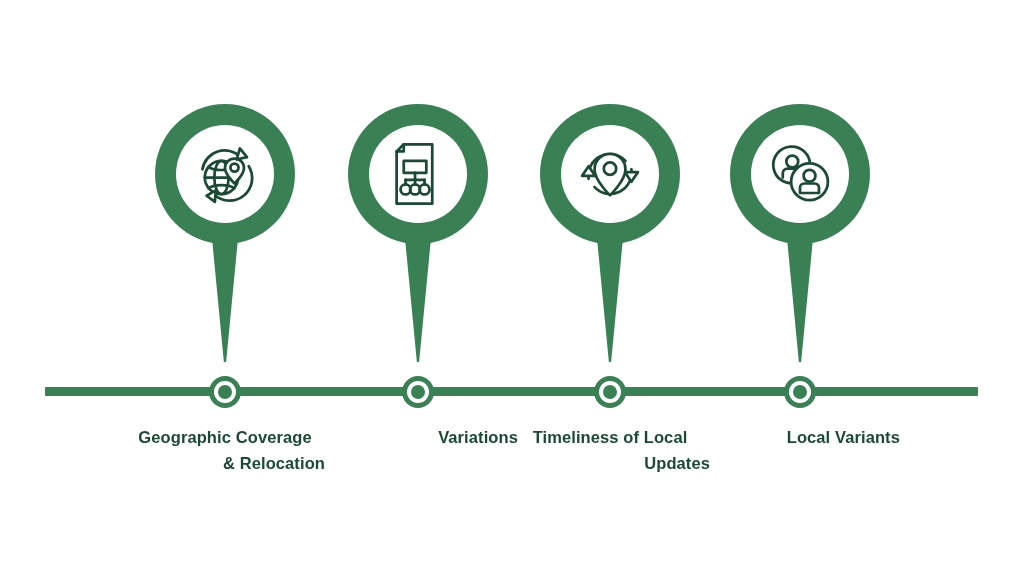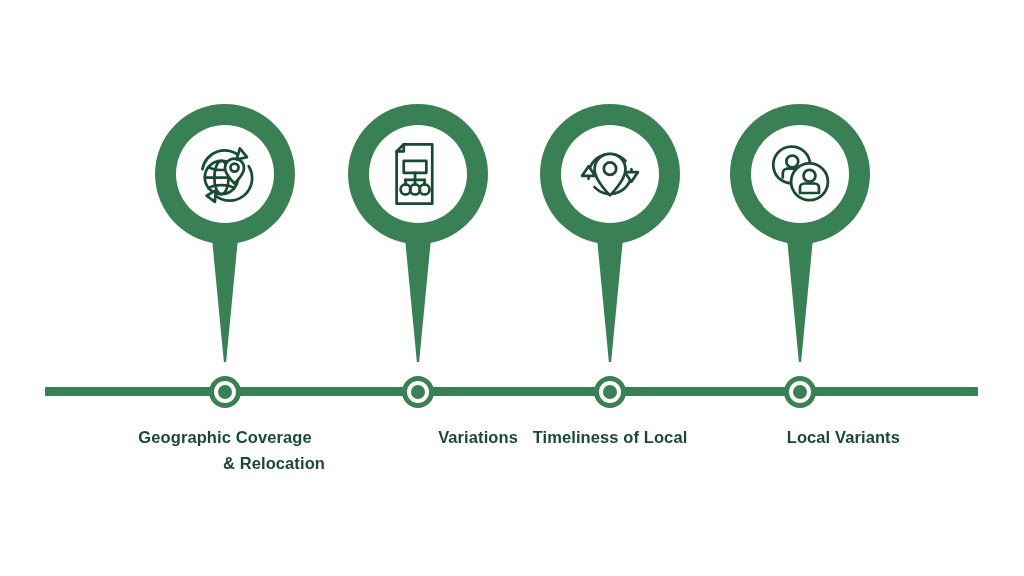--- a/index.html
+++ b/index.html
@@ -228,20 +228,21 @@
         <path d="M32 15 C39.2 15 45 20.8 45 28 C45 37.5 32 50 32 50 C32 50 19 37.5 19 28 C19 20.8 24.8 15 32 15 Z" fill="#ffffff"></path>
         <circle cx="32" cy="27.5" r="5.2" fill="#ffffff"></circle>
       </svg>
     </div>
     <div class="node-marker">
       <div class="node-marker-gap"></div>
       <div class="node-marker-dot"></div>
     </div>
     <div class="pin-label">
       <span>Timeliness of Local</span>
+      <span class="line2">Updates</span>
     </div>
   </div>
 
   <div class="pin-group" style="left:800px;">
     <div class="pin">
       <div class="pin-circle"></div>
       <div class="pin-inner"></div>
     </div>
     <div class="pin-tail"></div>
     <div class="pin-icon">

